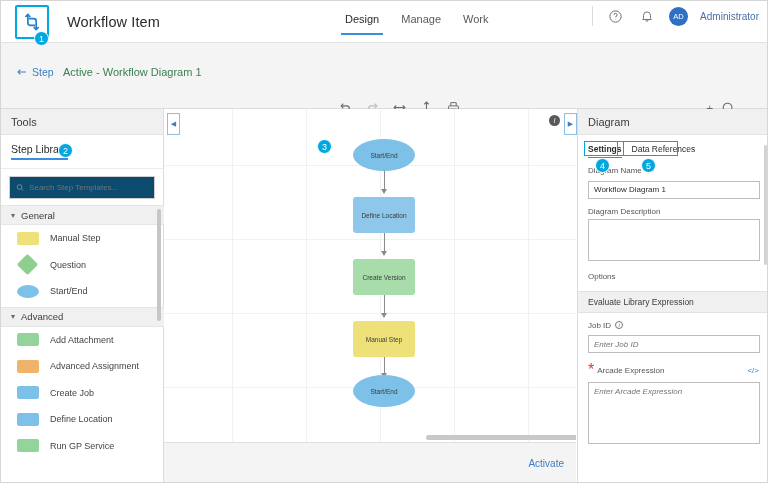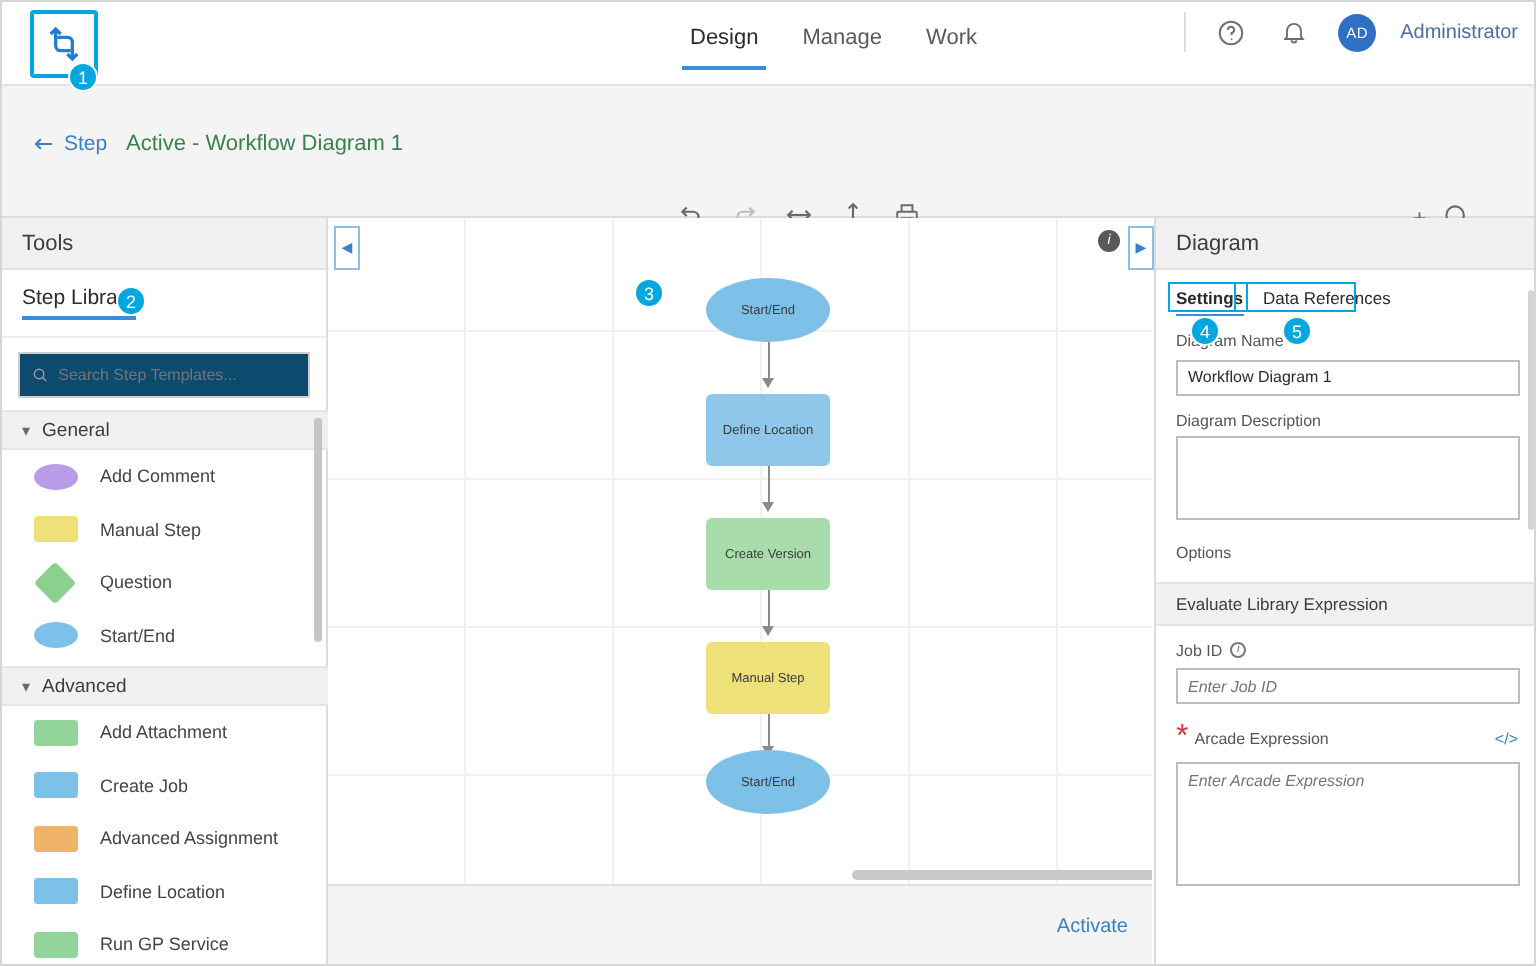--- a/index.html
+++ b/index.html
@@ -257,20 +257,21 @@
 
   <div class="header">
     <div class="logo-wrap">
       <svg class="logo-glyph" viewBox="0 0 24 24" fill="none" stroke="#1e7fd4" stroke-width="2">
         <path d="M7 3 v10 a3 3 0 0 0 3 3 h6"></path>
         <path d="M17 21 v-10 a3 3 0 0 0 -3 -3 h-6"></path>
         <path d="M4 6 l3 -3 l3 3"></path>
         <path d="M20 18 l-3 3 l-3 -3"></path>
       </svg>
     </div>
+    <div class="app-title">Workflow Item</div>
 
     <div class="nav-tabs">
       <div class="nav-tab active">Design</div>
       <div class="nav-tab">Manage</div>
       <div class="nav-tab">Work</div>
     </div>
 
     <div class="header-right">
       <div class="hdr-divider"></div>
       <div class="icon-btn">
@@ -353,24 +354,20 @@
       <input class="search-input" placeholder="Search Step Templates..." style="">
     </div>
 
     <div class="lib-scroll">
 
       <div class="group-head">
         <span class="chev">▾</span>
         <span>General</span>
       </div>
       <div class="step-row">
-        <div class="swatch-ell" style="background:#b79ce8"></div>
-        <span class="step-lbl">Add Comment</span>
-      </div>
-      <div class="step-row">
         <div class="swatch-rect" style="background:#efe17a"></div>
         <span class="step-lbl">Manual Step</span>
       </div>
       <div class="step-row">
         <div class="swatch-dia" style="background:#8ccf8f"></div>
         <span class="step-lbl" style="margin-left:4px">Question</span>
       </div>
       <div class="step-row">
         <div class="swatch-ell" style="background:#7dc0e8"></div>
         <span class="step-lbl">Start/End</span>
@@ -378,26 +375,26 @@
 
       <div class="group-head" style="margin-top:2px">
         <span class="chev">▾</span>
         <span>Advanced</span>
       </div>
       <div class="step-row">
         <div class="swatch-rect" style="background:#93d49a"></div>
         <span class="step-lbl">Add Attachment</span>
       </div>
       <div class="step-row">
+        <div class="swatch-rect" style="background:#efb36a"></div>
+        <span class="step-lbl">Advanced Assignment</span>
+      </div>
+      <div class="step-row">
         <div class="swatch-rect" style="background:#7dc0e8"></div>
         <span class="step-lbl">Create Job</span>
-      </div>
-      <div class="step-row">
-        <div class="swatch-rect" style="background:#efb36a"></div>
-        <span class="step-lbl">Advanced Assignment</span>
       </div>
       <div class="step-row">
         <div class="swatch-rect" style="background:#7dc0e8"></div>
         <span class="step-lbl">Define Location</span>
       </div>
       <div class="step-row">
         <div class="swatch-rect" style="background:#93d49a"></div>
         <span class="step-lbl">Run GP Service</span>
       </div>
     </div>

